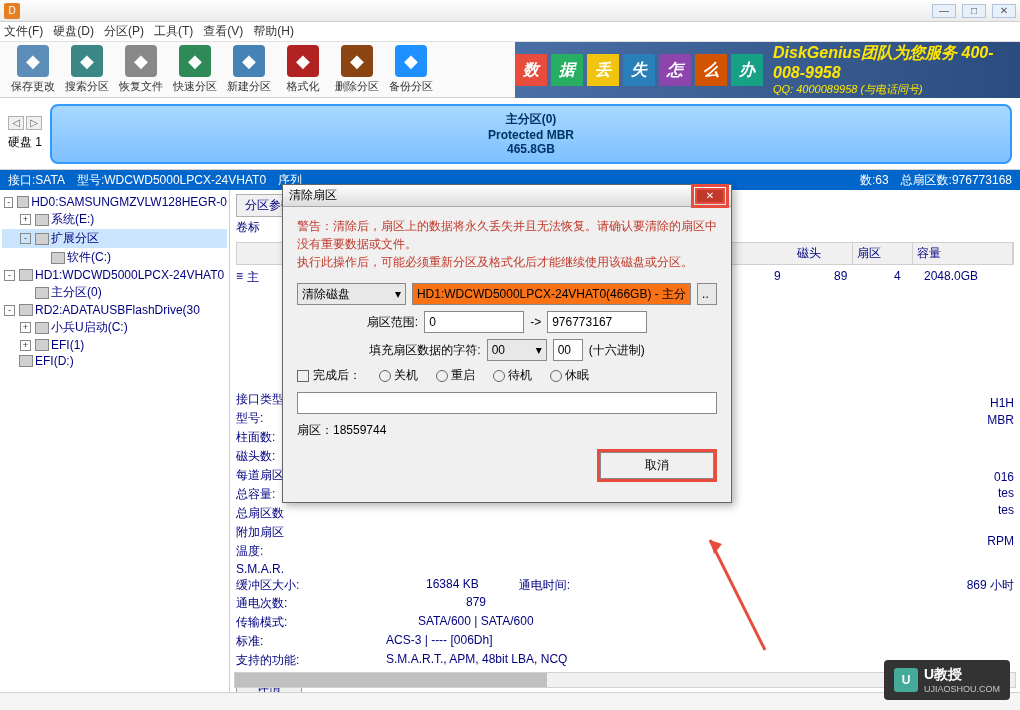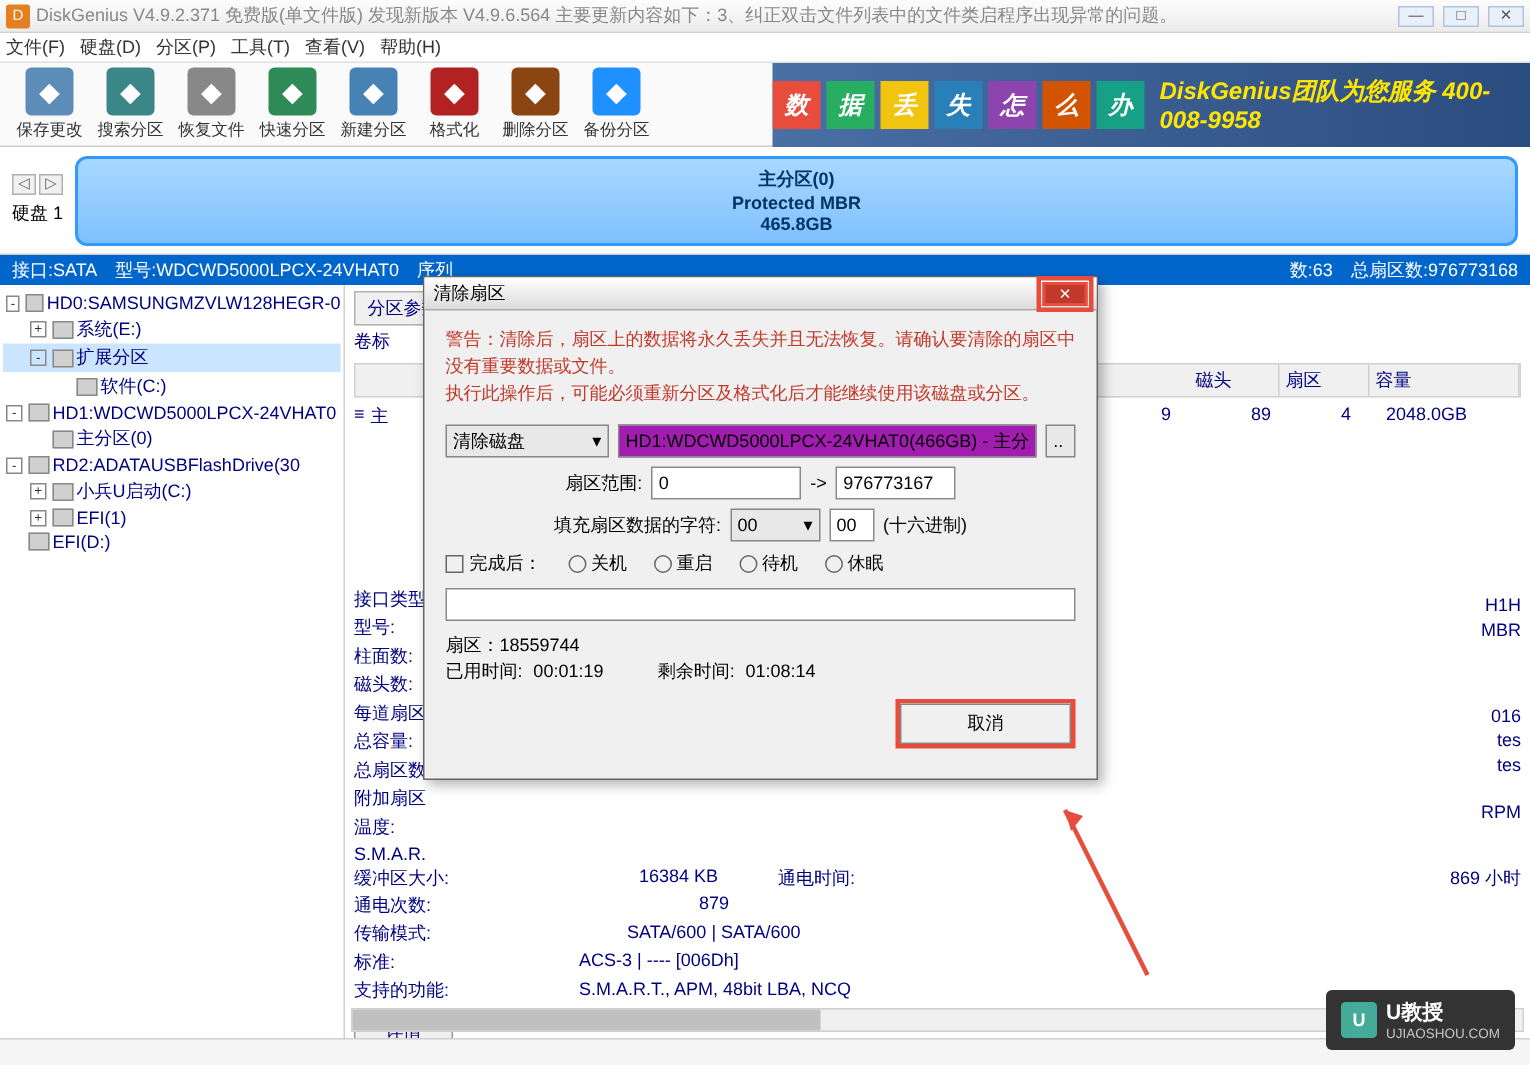--- a/index.html
+++ b/index.html
@@ -43,38 +43,37 @@
 .scroll-h { height:16px; background:#f0f0f0; border:1px solid #d0d0d0; margin-top:4px; position:relative;}
 .scroll-h .thumb { position:absolute; left:0; width:40%; height:100%; background:#c0c0c0;}
 
 .dialog { position:absolute; left:282px; top:184px; width:450px; background:#f0f0f0; border:1px solid #666; box-shadow:3px 3px 8px rgba(0,0,0,0.3); z-index:10;}
 .dlg-title { height:22px; background:linear-gradient(#fff,#dcdcdc); border-bottom:1px solid #aaa; display:flex; align-items:center; padding:0 6px;}
 .dlg-close { margin-left:auto; width:30px; height:16px; background:#c0392b; border:2px solid #e74c3c; display:flex; align-items:center; justify-content:center; color:#fff; font-size:10px;}
 .dlg-body { padding:10px 14px 14px;}
 .warn { color:#c0392b; line-height:1.5; margin-bottom:12px;}
 .dlg-row { display:flex; align-items:center; margin:6px 0; gap:6px;}
 .dlg-row .rlbl { text-align:right; }
-.combo { height:22px; background:#a21caf; border:1px solid #888; padding:0 4px; display:flex; align-items:center; }
+.combo { height:22px; background:#f97316; border:1px solid #888; padding:0 4px; display:flex; align-items:center; }
 .inp { height:22px; border:1px solid #888; background:#fff; padding:0 4px;}
 .radio { width:12px;height:12px;border:1px solid #666;border-radius:50%;display:inline-block;margin-right:3px;vertical-align:middle;}
 .chk { width:12px;height:12px;border:1px solid #666;display:inline-block;margin-right:4px;vertical-align:middle;}
 .progress { height:22px; border:1px solid #888; background:#fff; margin:8px 0;}
 .dlg-btn { border:3px solid #e74c3c; padding:0; display:flex; margin-left:auto; width:120px;}
 .dlg-btn-inner { flex:1; border:1px solid #888; background:#f0f0f0; text-align:center; padding:4px 0;}
 .arrow-annot { position:absolute; left:700px; top:530px; z-index:5;}
 .watermark { position:absolute; right:10px; bottom:10px; background:#333; color:#fff; padding:6px 10px; border-radius:4px; z-index:20; display:flex; align-items:center; gap:6px;}
 .watermark .wicon { width:24px;height:24px;background:#4a9; border-radius:3px; display:flex;align-items:center;justify-content:center;font-weight:bold;}
 .redbox-close { outline:3px solid #e74c3c; outline-offset:1px;}
 </style>
 </head>
 <body>
 
 <div class="titlebar">
   <div class="icon">D</div>
-  <span>DiskGenius V4.9.2.371 免费版(单文件版)   发现新版本 V4.9.6.564 主要更新内容如下：3、纠正双击文件列表中的文件类启程序出现异常的问题。</span>
   <div class="winctl">
     <div>—</div>
     <div>□</div>
     <div>✕</div>
   </div>
 </div>
 
 <div class="menubar">
   <span>文件(F)</span>
   <span>硬盘(D)</span>
@@ -124,20 +123,21 @@
         <div style="background: rgb(231, 76, 60);">数</div>
         <div style="background: rgb(39, 174, 96);">据</div>
         <div style="background: rgb(241, 196, 15);">丢</div>
         <div style="background: rgb(41, 128, 185);">失</div>
         <div style="background: rgb(142, 68, 173);">怎</div>
         <div style="background: rgb(211, 84, 0);">么</div>
         <div style="background: rgb(22, 160, 133);">办</div>
       </div>
     <div>
       <div style="font-size:16px;font-weight:bold;color:#ffe600;font-style:italic">DiskGenius团队为您服务 400-008-9958</div>
+      <div style="font-size:11px;color:#ffe600">QQ: 4000089958 (与电话同号)</div>
     </div>
   </div>
 </div>
 
 <div class="partarea">
   <div class="nav">
     <div class="arrows">
       <div>◁</div>
       <div>▷</div>
     </div>
@@ -329,21 +329,21 @@
         </div>
       <div class="combo" style="flex:1">
           <span style="white-space:nowrap;overflow:hidden">HD1:WDCWD5000LPCX-24VHAT0(466GB) - 主分</span>
         </div>
       <div class="combo" style="width:20px;background:#e8e8e8">..</div>
     </div>
     <div class="dlg-row" style="justify-content:center">
       <span class="rlbl">扇区范围:</span>
       <input class="inp" style="width: 100px;" value="0">
       <span>-&gt;</span>
-      <input class="inp" style="width: 80px;" value="976773167">
+      <input class="inp" style="width: 100px;" value="976773167">
     </div>
     <div class="dlg-row" style="justify-content:center">
       <span class="rlbl">填充扇区数据的字符:</span>
       <div class="combo" style="width:60px;background:#e8e8e8">
           <span>00</span>
           <span style="margin-left:auto">▾</span>
         </div>
       <input class="inp" style="width: 30px;" value="00">
       <span>(十六进制)</span>
     </div>
@@ -351,25 +351,20 @@
       <label><span class="chk"></span><span>完成后：</span></label>
       <label><span class="radio"></span><span>关机</span></label>
       <label><span class="radio"></span><span>重启</span></label>
       <label><span class="radio"></span><span>待机</span></label>
       <label><span class="radio"></span><span>休眠</span></label>
     </div>
     <div class="progress"></div>
     <div style="font-family:SimSun,monospace">
       <span>扇区：</span><span>18559744</span>
     </div>
-    <div style="font-family:SimSun,monospace">
-      <span>已用时间:</span> <span>00:01:19</span>
-      &nbsp;&nbsp;&nbsp;
-      <span>剩余时间:</span> <span>01:08:14</span>
-    </div>
     <div class="dlg-row" style="margin-top:10px">
       <div class="dlg-btn">
         <div class="dlg-btn-inner">取消</div>
       </div>
     </div>
   </div>
 </div>
 
 <svg class="arrow-annot" width="80" height="130">
   <line x1="65" y1="120" x2="10" y2="10" stroke="#e74c3c" stroke-width="3"></line>

